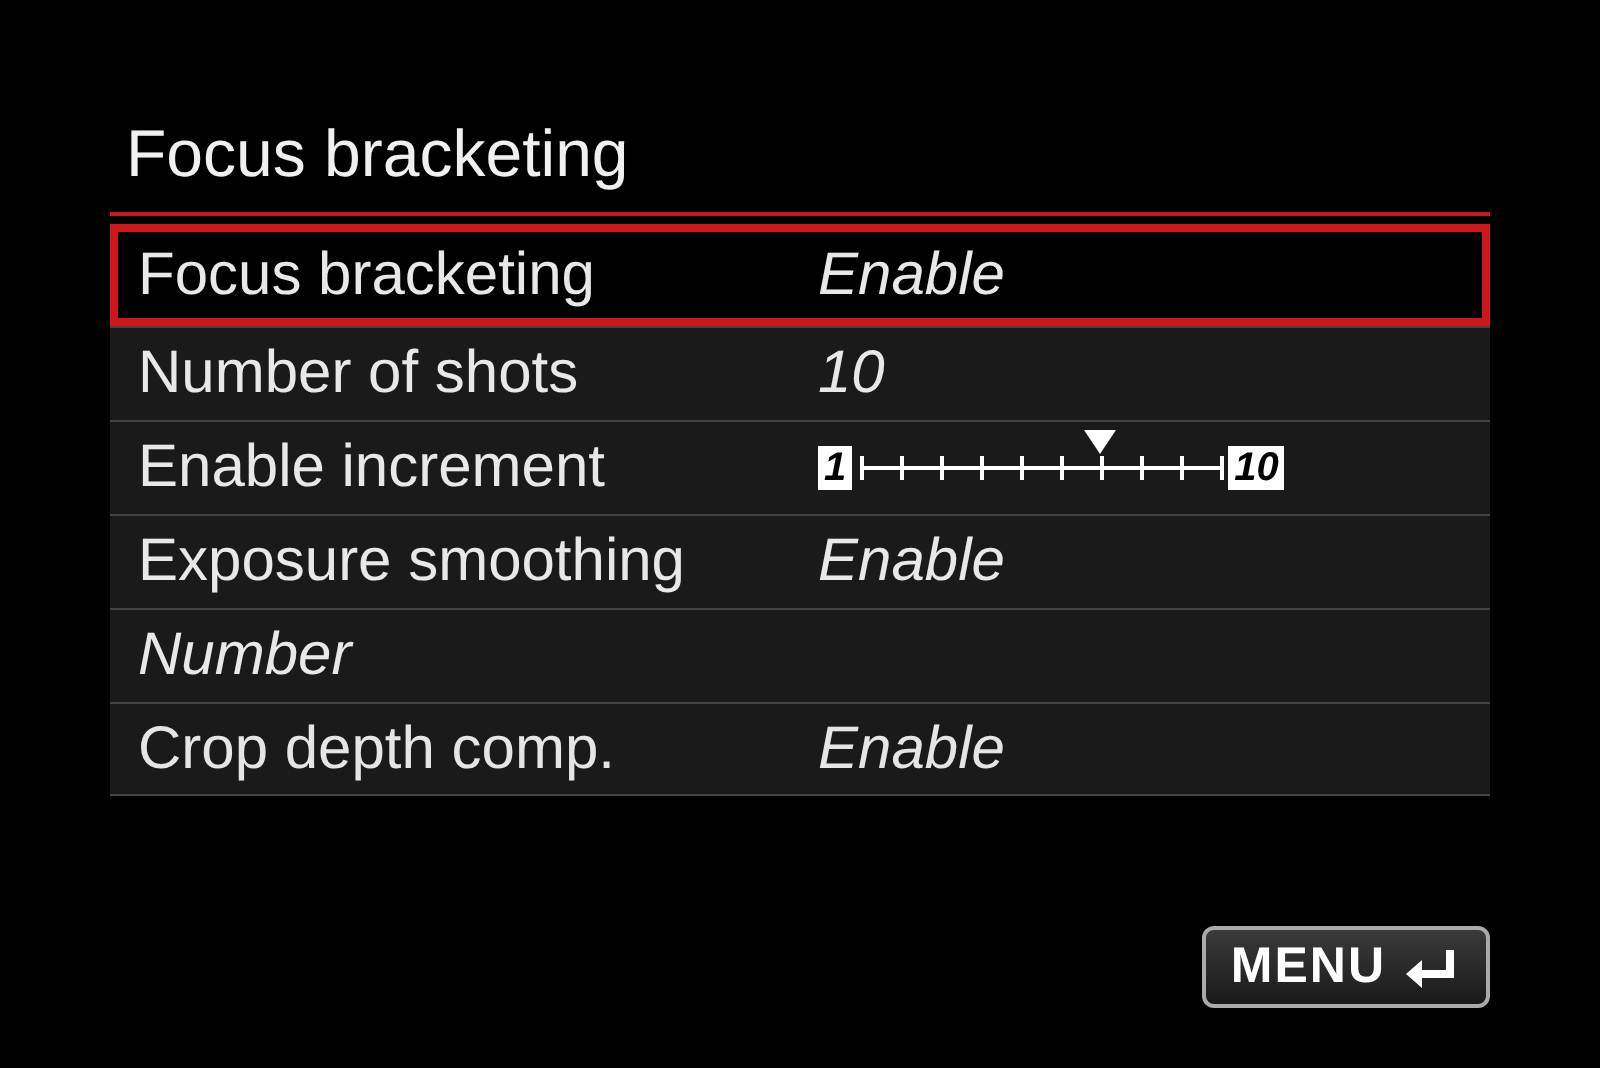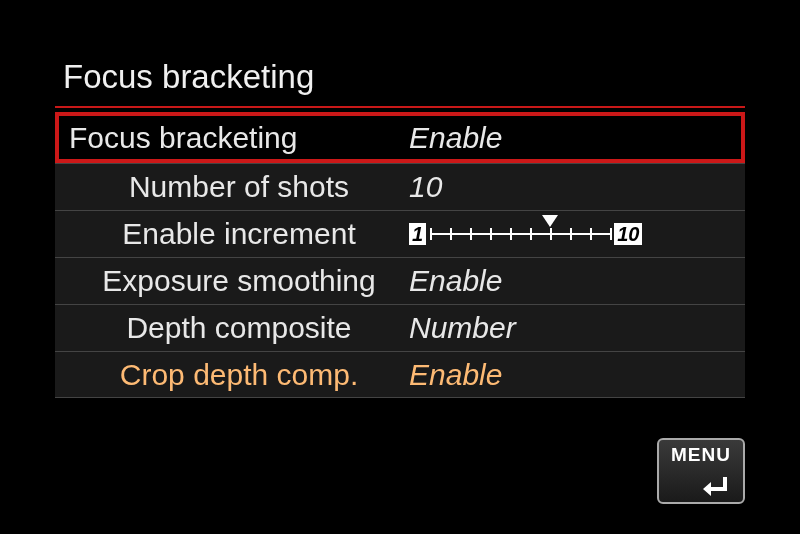--- a/index.html
+++ b/index.html
@@ -47,25 +47,24 @@
     }
     .menu-item.selected {
       background: #000;
       border: 4px solid #cc1818;
       border-top: 4px solid #cc1818;
       height: 51px;
       padding: 0 10px;
     }
     .menu-item:not(.selected) {
       background: #1a1a1a;
-      text-align: center;
     }
     .menu-item.disabled .label,
     .menu-item.disabled .value {
-      color: #fdba74;
+      color: #e5e5e5;
     }
     .menu-list .menu-item:last-child {
       border-bottom: 1px solid #444;
     }
     .label {
       flex: 0 0 340px;
       color: #e8e8e8;
     }
     .value {
       color: #e8e8e8;
@@ -119,27 +118,26 @@
     }
     .menu-btn {
       position: absolute;
       right: 55px;
       bottom: 30px;
       border: 2px solid #aaa;
       border-radius: 6px;
       background: linear-gradient(#3a3a3a, #1a1a1a);
       padding: 4px 12px;
       display: flex;
-      align-items: flex-end;
+      align-items: center;
       gap: 8px;
       color: #fff;
-      font-size: 19px;
+      font-size: 25px;
       font-weight: bold;
       letter-spacing: 1px;
-      flex-direction: column;
     }
     .back-icon svg {
       display: block;
     }
   </style>
 </head>
 <body>
 
 <div class="screen">
   <div class="title-area">
@@ -180,21 +178,20 @@
         </div>
       </div>
     </div>
 
     <div class="menu-item">
       <div class="label">Exposure smoothing</div>
       <div class="value">Enable</div>
     </div>
 
     <div class="menu-item">
-      <div class="label">Depth composite</div>
       <div class="value">Number</div>
     </div>
 
     <div class="menu-item disabled">
       <div class="label">Crop depth comp.</div>
       <div class="value">Enable</div>
     </div>
 
   </div>
 </div>

